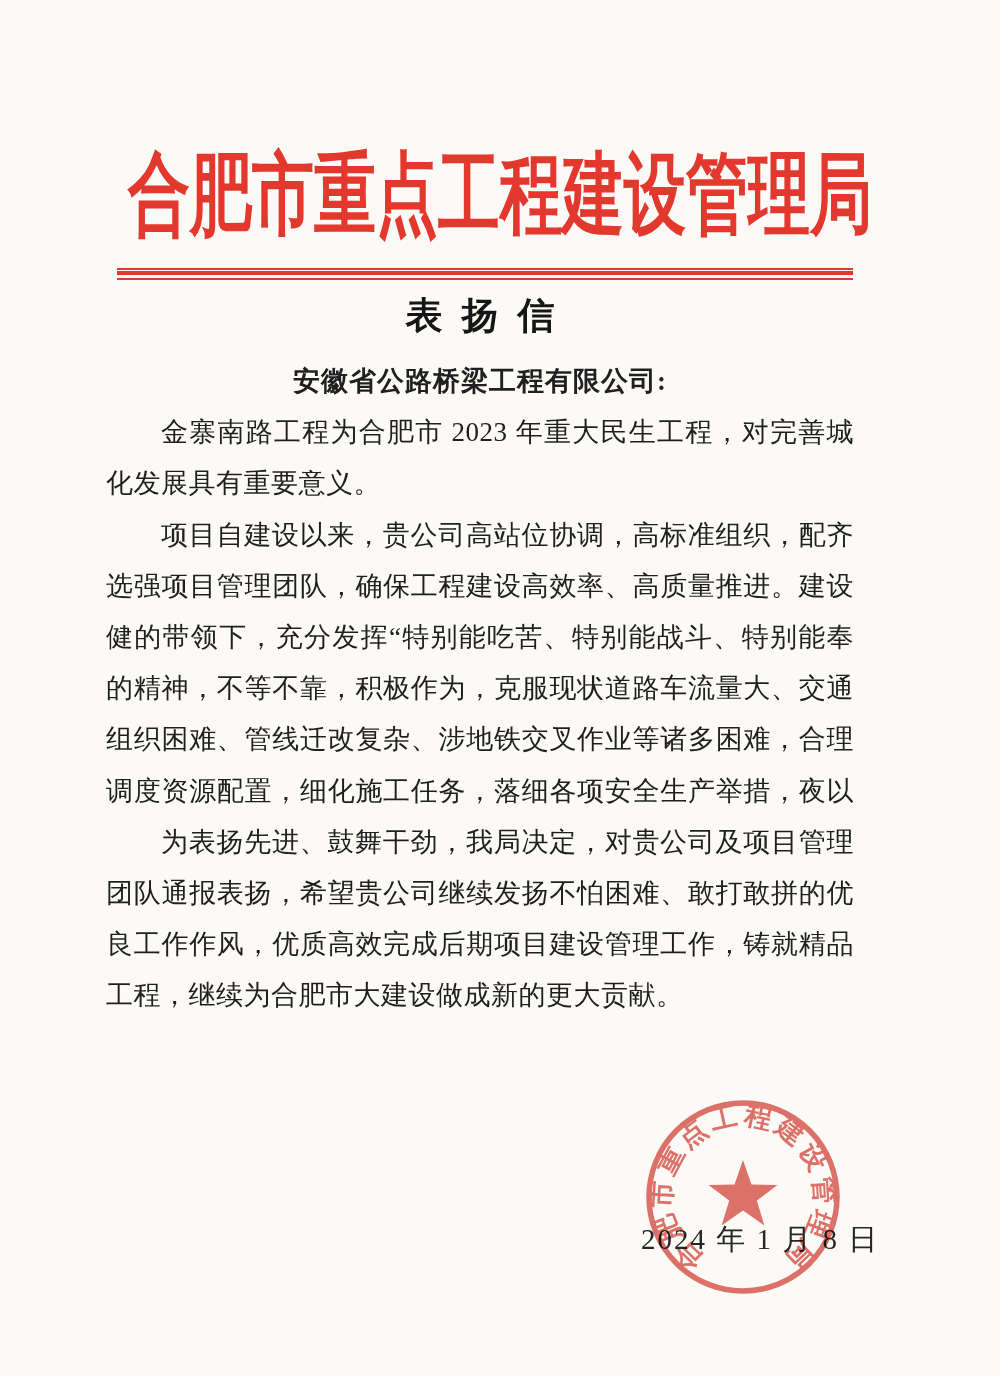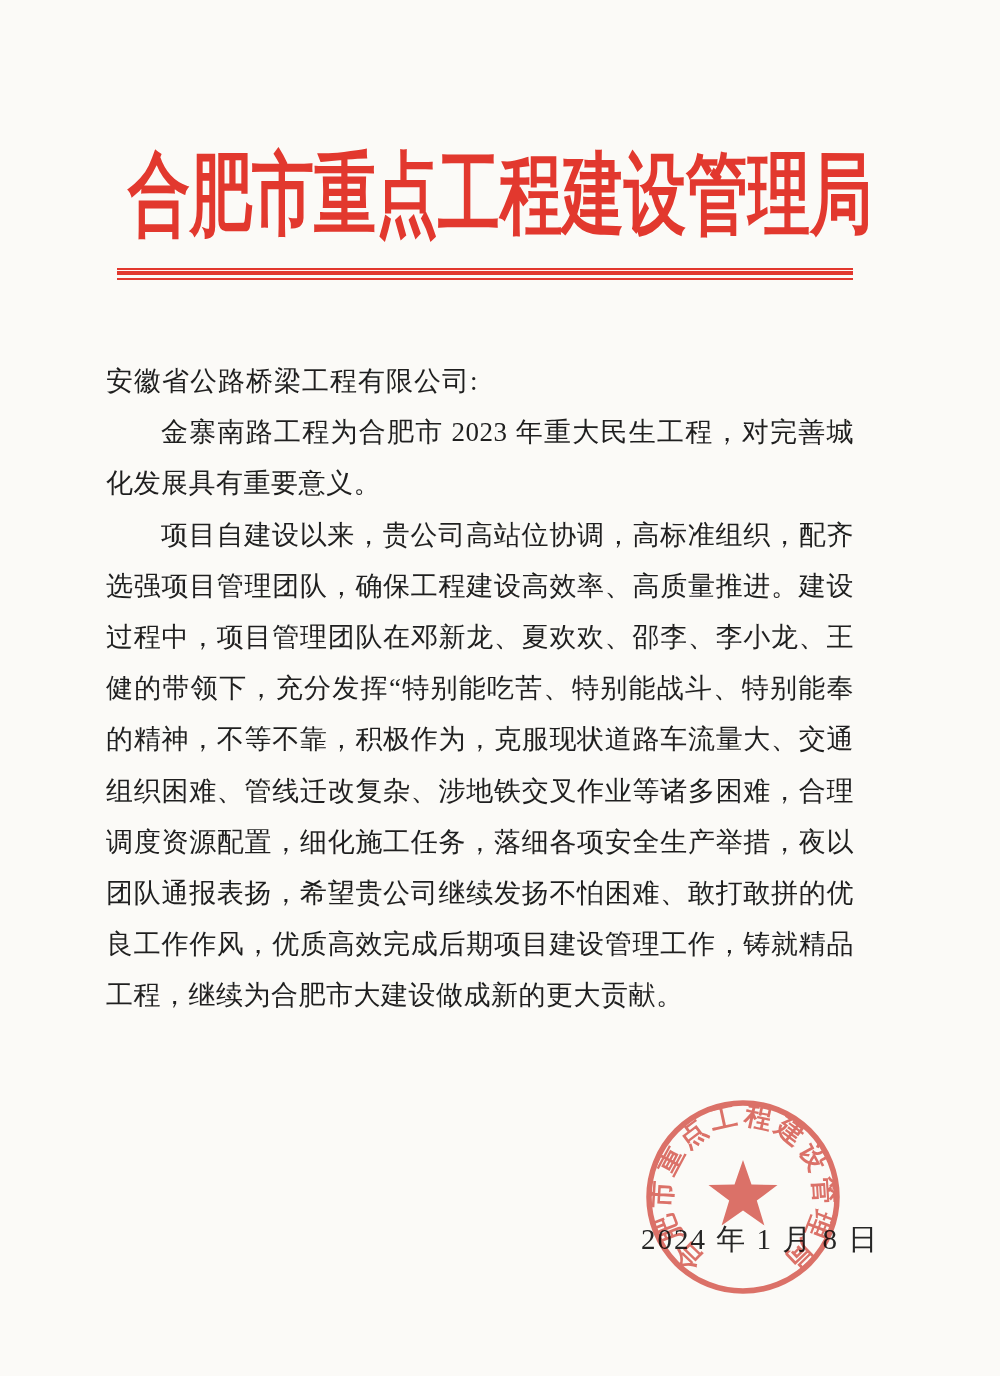--- a/index.html
+++ b/index.html
@@ -65,22 +65,23 @@
   
   .body-block{
     position:absolute;
     top:356px; left:106px;
     width:748px;
     color:var(--ink);
     font-size:27px;
   }
   .salutation{
     height:51.2px; line-height:51.2px;
-    text-align:left;
+    text-align:center;
     letter-spacing:1px;
+    font-weight:bold;
   }
   .line{
     height:51.2px; line-height:51.2px;
     text-align:justify;
     text-align-last:justify;
     text-justify:inter-character;
     overflow:hidden;
     letter-spacing:0.5px;
   }
   .line.first{ text-indent:55px; }
@@ -125,33 +126,34 @@
 <div class="page" style="background: rgb(251, 250, 247);">
 
   <div class="agency">合肥市重点工程建设管理局</div>
 
   <div class="rule">
     <div class="thick"></div>
     <div class="gap"></div>
     <div class="thin"></div>
   </div>
 
+  <div class="letter-title">表扬信</div>
 
   <div class="body-block">
     <div class="salutation">安徽省公路桥梁工程有限公司:</div>
     <div id="paragraphs">
         <div class="line first">金寨南路工程为合肥市 2023 年重大民生工程，对完善城市</div>
         <div class="line last">化发展具有重要意义。</div>
         <div class="line first">项目自建设以来，贵公司高站位协调，高标准组织，配齐</div>
         <div class="line">选强项目管理团队，确保工程建设高效率、高质量推进。建设</div>
-        <div class="line">过程中，项目管理团队在邓新龙、夏欢欢、邵李、李小龙、王</div>
         <div class="line">健的带领下，充分发挥“特别能吃苦、特别能战斗、特别能奉献”</div>
         <div class="line">的精神，不等不靠，积极作为，克服现状道路车流量大、交通</div>
         <div class="line">组织困难、管线迁改复杂、涉地铁交叉作业等诸多困难，合理</div>
         <div class="line">调度资源配置，细化施工任务，落细各项安全生产举措，夜以</div>
+        <div class="line first">为表扬先进、鼓舞干劲，我局决定，对贵公司及项目管理</div>
         <div class="line">团队通报表扬，希望贵公司继续发扬不怕困难、敢打敢拼的优</div>
         <div class="line">良工作作风，优质高效完成后期项目建设管理工作，铸就精品</div>
         <div class="line last">工程，继续为合肥市大建设做成新的更大贡献。</div>
       </div>
   </div>
 
   <div class="date">2024 年 1 月 8 日</div>
 
   <svg class="seal" viewBox="0 0 210 210" xmlns="http://www.w3.org/2000/svg">
     <circle class="ring" cx="105" cy="105" r="94"></circle>

